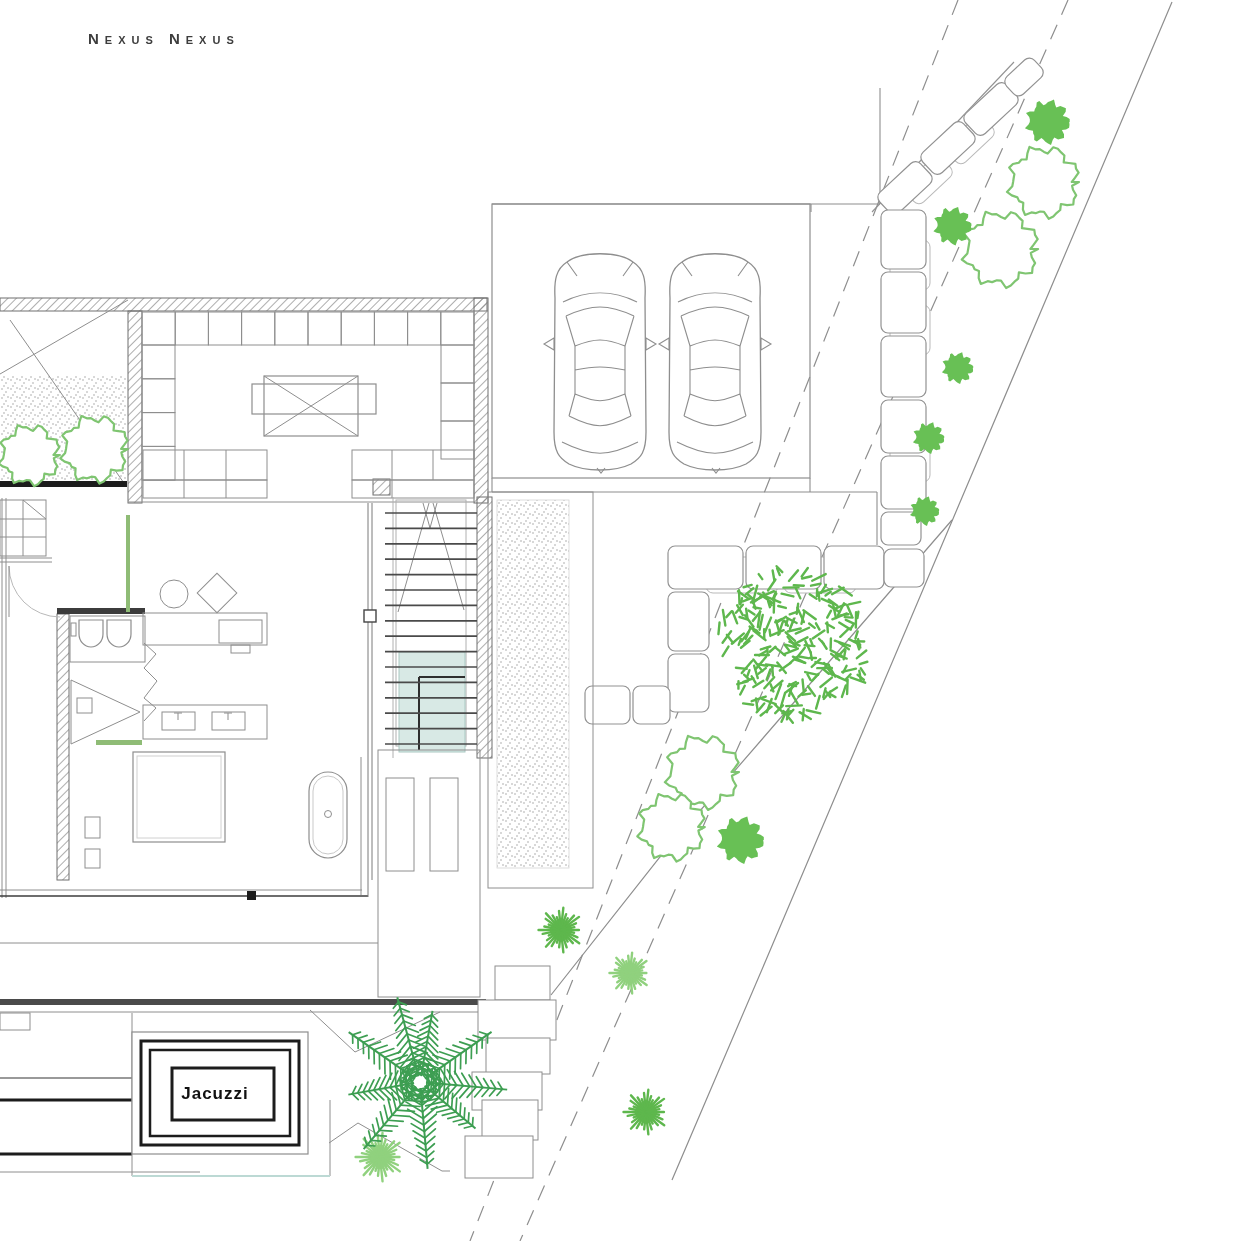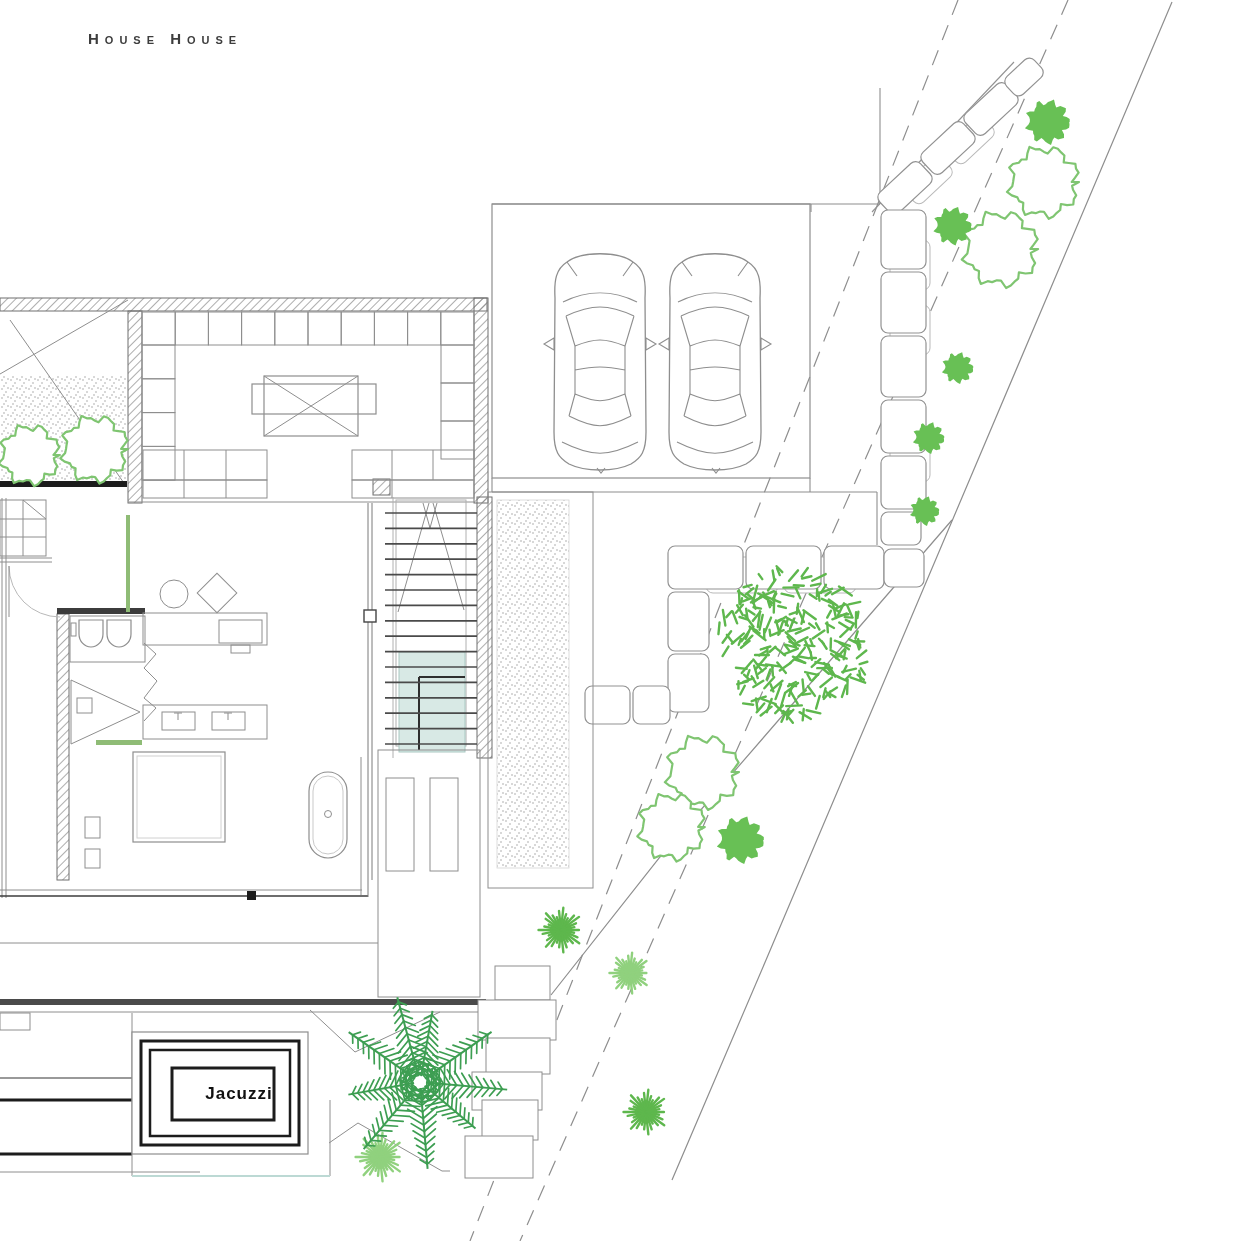--- a/index.html
+++ b/index.html
@@ -1,20 +1,20 @@
 <!DOCTYPE html>
 <html><head>
 <meta charset="utf-8">
 <style>
   html,body{margin:0;padding:0;background:#fff;}
   .canvas{position:relative;width:1241px;height:1241px;background:#ffffff;overflow:hidden;
           font-family:"Liberation Sans","DejaVu Sans",sans-serif;}
   .plan-title{position:absolute;left:88px;top:30px;font-size:15px;font-weight:600;
               letter-spacing:6px;color:#3d3d3d;font-variant:small-caps;}
-  .jacuzzi-label{position:absolute;left:188px;top:1068px;width:102px;height:52px;
+  .jacuzzi-label{position:absolute;left:164px;top:1068px;width:102px;height:52px;
                  display:flex;align-items:center;justify-content:center;
                  font-size:17px;font-weight:700;color:#111;letter-spacing:1px;}
   svg{position:absolute;left:0;top:0;}
 </style>
 </head>
 <body>
 
 <div class="canvas">
   <svg id="plan" width="1241" height="1241" viewBox="0 0 1241 1241">
       <defs>
@@ -916,15 +916,15 @@
         <line x1="403.64200238532845" y1="1020.9511217919553" x2="415.32794653948963" y2="1025.4488073952214" stroke="#3d9e52" stroke-width="1.7" stroke-linecap="round"></line>
         <line x1="403.64200238532845" y1="1020.9511217919553" x2="395.77052068225163" y2="1030.6892038596998" stroke="#3d9e52" stroke-width="1.7" stroke-linecap="round"></line>
         <line x1="401.93804430046686" y1="1014.5918636452841" x2="412.3136874074422" y2="1018.585240646855" stroke="#3d9e52" stroke-width="1.7" stroke-linecap="round"></line>
         <line x1="401.93804430046686" y1="1014.5918636452841" x2="394.94916229001075" y2="1023.2380511290207" stroke="#3d9e52" stroke-width="1.7" stroke-linecap="round"></line>
         <line x1="400.23408621560526" y1="1008.2326054986127" x2="409.29942827539475" y2="1011.7216738984885" stroke="#3d9e52" stroke-width="1.7" stroke-linecap="round"></line>
         <line x1="400.23408621560526" y1="1008.2326054986127" x2="394.1278038977699" y2="1015.7868983983414" stroke="#3d9e52" stroke-width="1.7" stroke-linecap="round"></line>
         <line x1="398.5301281307436" y1="1001.8733473519414" x2="406.2851691433472" y2="1004.8581071501221" stroke="#3d9e52" stroke-width="1.7" stroke-linecap="round"></line>
         <line x1="398.5301281307436" y1="1001.8733473519414" x2="393.306445505529" y2="1008.3357456676622" stroke="#3d9e52" stroke-width="1.7" stroke-linecap="round"></line>
       </g>
     </svg>
-  <div class="plan-title">House House</div>
+  <div class="plan-title">Nexus Nexus</div>
   <div class="jacuzzi-label">Jacuzzi</div>
 </div>
 
 </body></html>

